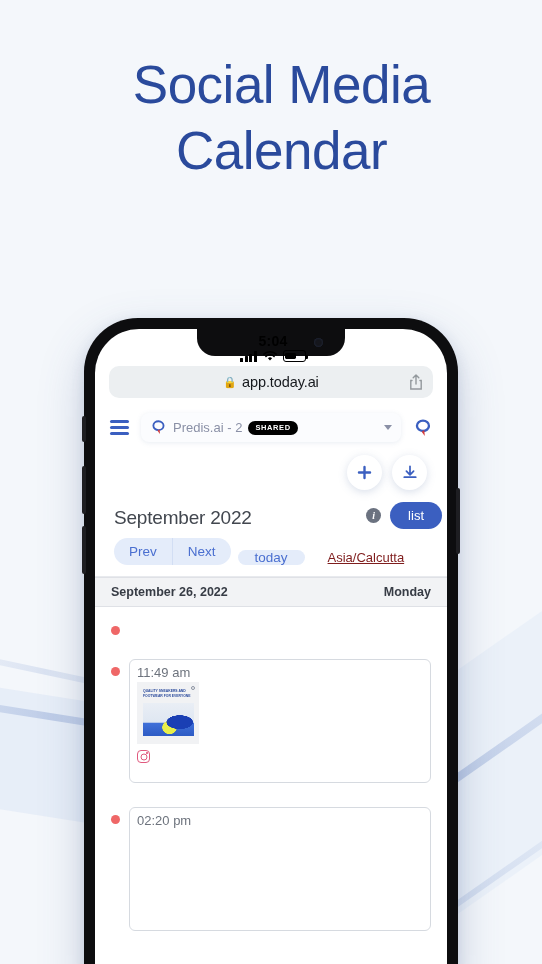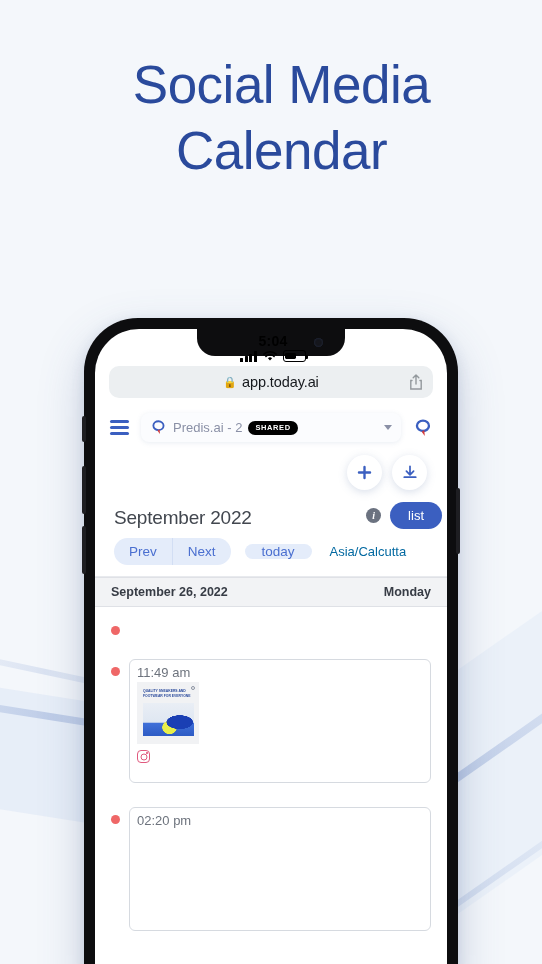--- a/index.html
+++ b/index.html
@@ -150,35 +150,35 @@
     background: #6b7280; color: #fff; font-size: 10px; font-weight: 700;
     display: flex; align-items: center; justify-content: center;
     font-family: "Liberation Serif", serif; font-style: italic;
   }
   .list-btn {
     background: #3b5fc0; color: #fff; font-size: 13px;
     padding: 6px 18px; border-radius: 16px; border: none;
   }
 
   .nav-row {
-    display: flex; align-items: center; gap: 14px;
+    display: flex; align-items: flex-end; gap: 7px;
     padding: 9px 19px 11px 19px;
   }
   .btn-group { display: flex; }
   .nav-btn {
     background: #e4ecfa; color: #4a6fd0; border: none;
     font-size: 13.5px; padding: 6px 15px;
   }
   .nav-btn.first { border-radius: 15px 0 0 15px; }
   .nav-btn.last  { border-radius: 0 15px 15px 0; border-left: 1px solid #d2deF4; }
   .today-btn {
     background: #e4ecfa; color: #4a6fd0; border: none;
     font-size: 13.5px; padding: 0 17px; border-radius: 15px;
   }
-  .tz { font-size: 13px; color: #0369a1; margin-left: 4px; }
+  .tz { font-size: 13px; color: #7f1d1d; margin-left: 16px; text-decoration: underline; }
 
   
   .event-list { border-top: 1px solid #e8eaee; }
   .day-header {
     display: flex; align-items: center; justify-content: space-between;
     background: #f2f3f5;
     border-top: 1px solid #dfe1e6; border-bottom: 1px solid #dfe1e6;
     padding: 7px 16px;
     font-size: 12.5px; font-weight: 700; color: #373c45;
   }

